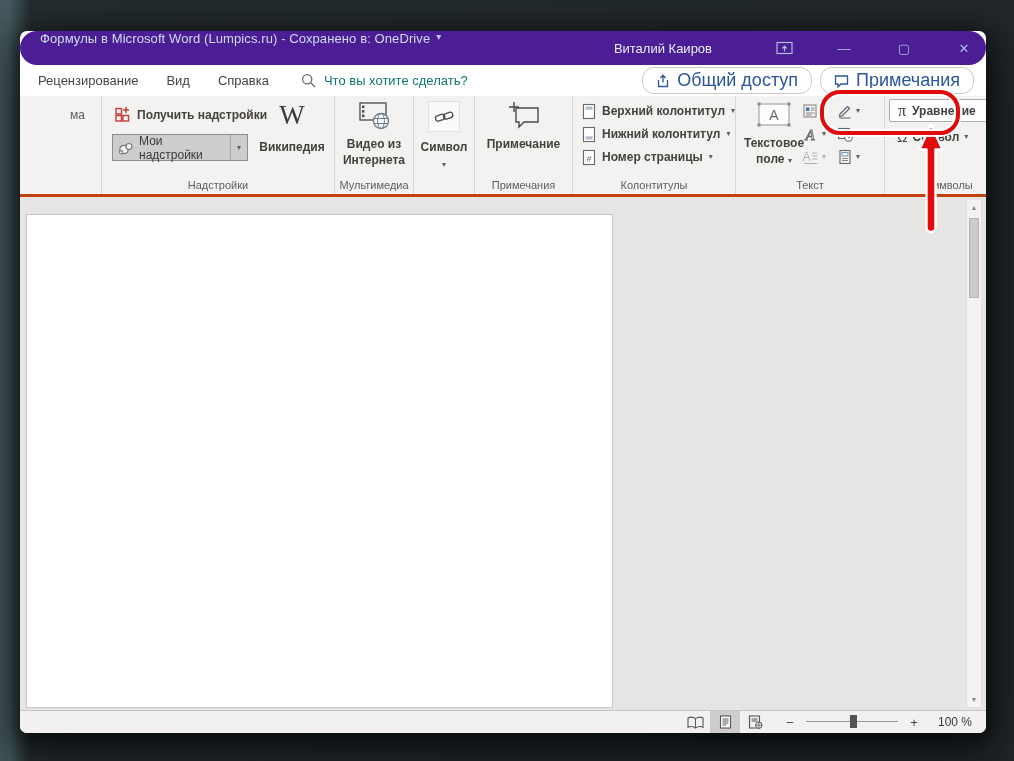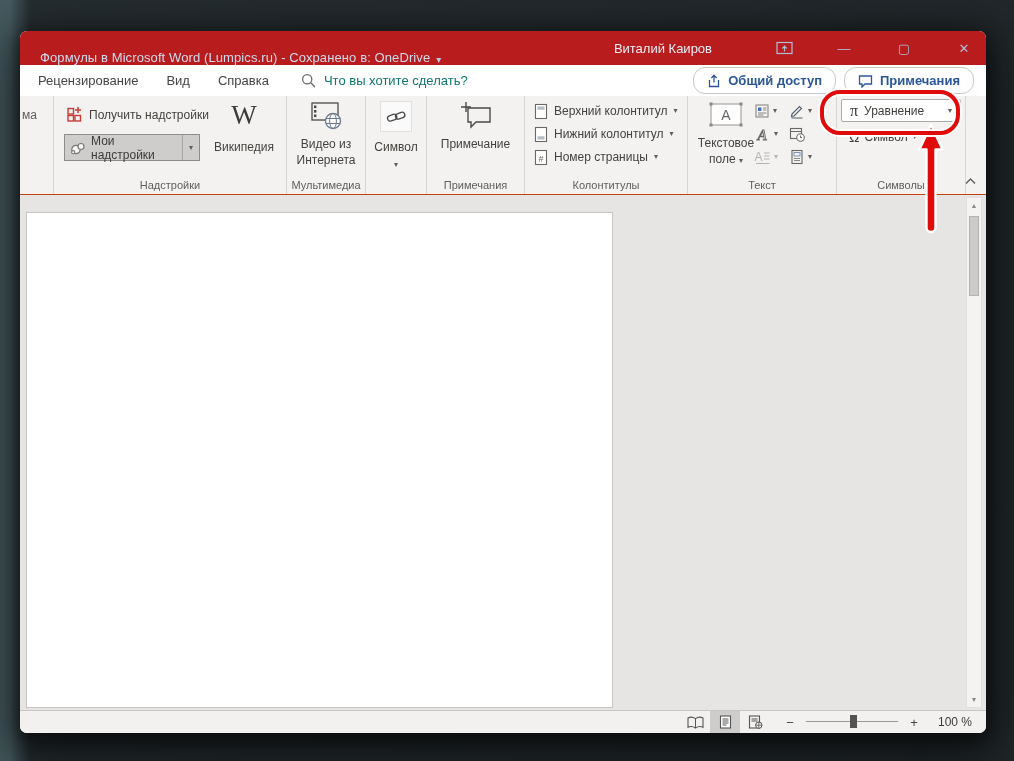--- a/index.html
+++ b/index.html
@@ -3,41 +3,41 @@
 <meta charset="utf-8">
 <style>
   html,body{margin:0;padding:0;background:#23292c;}
   .stage{position:relative;width:1014px;height:761px;overflow:hidden;
     background:linear-gradient(90deg,#465b60 0px,#465b60 10px,#262e31 30px,#22282b 100%);
     font-family:"Liberation Sans","DejaVu Sans",sans-serif;-webkit-font-smoothing:antialiased;}
   .window{position:absolute;left:20px;top:31px;width:966px;height:702px;border-radius:7px;
     overflow:hidden;background:#fff;display:flex;flex-direction:column;
     box-shadow:0 6px 18px 4px rgba(0,0,0,.45),0 18px 60px 14px rgba(0,0,0,.5);}
   
-  .titlebar{height:34px;background:#b91c1c;display:flex;align-items:flex-end;flex:none;color:#cfdcf0;}
+  .titlebar{height:34px;background:#4c1d95;display:flex;align-items:flex-start;flex:none;color:#cfdcf0;border-radius:17px;}
   .tb-title{font-size:13px;padding-left:20px;white-space:nowrap;letter-spacing:.1px;}
   .tb-caret{font-size:10px;margin-left:6px;color:#b9c8e2;}
   .tb-right{margin-left:auto;display:flex;align-items:center;gap:16px;}
   .tb-user{font-size:13px;color:#e8eef8;margin-right:34px;}
   .tb-btn{width:44px;height:34px;display:flex;align-items:center;justify-content:center;color:#aebdd8;font-size:13px;}
   .tb-btn svg{display:block}
   
   .tabrow{height:31px;background:#fff;display:flex;align-items:center;flex:none;position:relative;}
   .tab{font-size:13px;color:#454545;padding:0 14px;height:100%;display:flex;align-items:center;}
   .tab:first-child{padding-left:18px;}
   .searchbox{display:flex;align-items:center;gap:8px;margin-left:18px;color:#0f766e;font-size:13px;}
   .tr-right{margin-left:auto;display:flex;gap:8px;padding-right:12px;}
   .pill{display:flex;align-items:center;gap:7px;height:25px;padding:0 13px;background:#fff;
-    border:1px solid #c9c7c5;border-radius:12px;color:#2b579a;font-weight:bold;font-size:13px;}
-  
-  .ribbon{height:98px;background:#f3f2f1;flex:none;display:flex;border-bottom:1px solid #c2410c;position:relative;}
+    border:1px solid #c9c7c5;border-radius:12px;color:#2b579a;font-weight:normal;font-size:18px;}
+  
+  .ribbon{height:98px;background:#f3f2f1;flex:none;display:flex;border-bottom:3px solid #c2410c;position:relative;padding-left:48px;}
   .grp{position:relative;border-right:1px solid #d8d6d4;height:100%;flex:none;}
   .grp:last-child{border-right:none;}
   .glabel{position:absolute;bottom:3px;left:0;right:0;text-align:center;font-size:11px;color:#605e5c;white-space:nowrap;}
-  .rtext{font-size:12px;color:#44423f;white-space:nowrap;}
+  .rtext{font-size:12px;color:#44423f;white-space:nowrap;font-weight:bold;}
   .caret{font-size:8px;color:#605e5c;line-height:1;}
   .vbig{position:absolute;display:flex;flex-direction:column;align-items:center;}
   .hbtn{position:absolute;display:flex;align-items:center;gap:6px;}
   .wglyph{font-family:"Liberation Serif","DejaVu Serif",serif;font-size:27px;color:#3b3a39;line-height:28px;}
   .mybtn{position:absolute;left:10px;top:38px;width:134px;height:25px;display:flex;align-items:center;
     background:#cfcdcc;border:1px solid #8f8d8b;}
   .mybtn .txt{font-size:12px;color:#3b3a39;padding:0 6px 0 4px;}
   .mybtn .dd{width:17px;align-self:stretch;display:flex;align-items:center;justify-content:center;border-left:1px solid #a8a6a4;}
   .iconbox{width:30px;height:29px;border:1px solid #e1dfdd;background:#fbfafa;display:flex;align-items:center;justify-content:center;}
   .hfrow{position:absolute;left:9px;display:flex;align-items:center;gap:6px;height:18px;}

